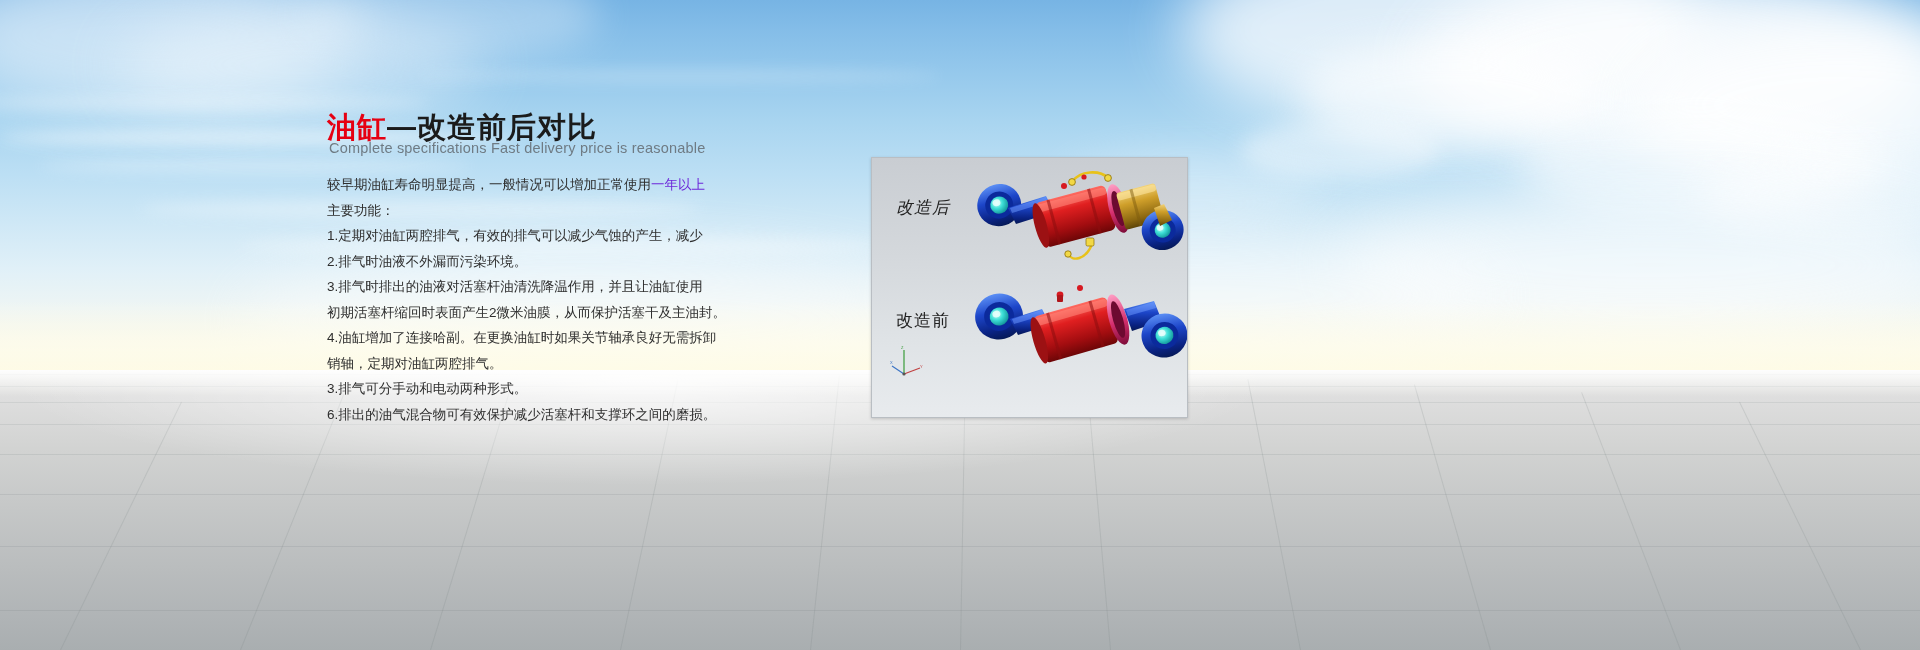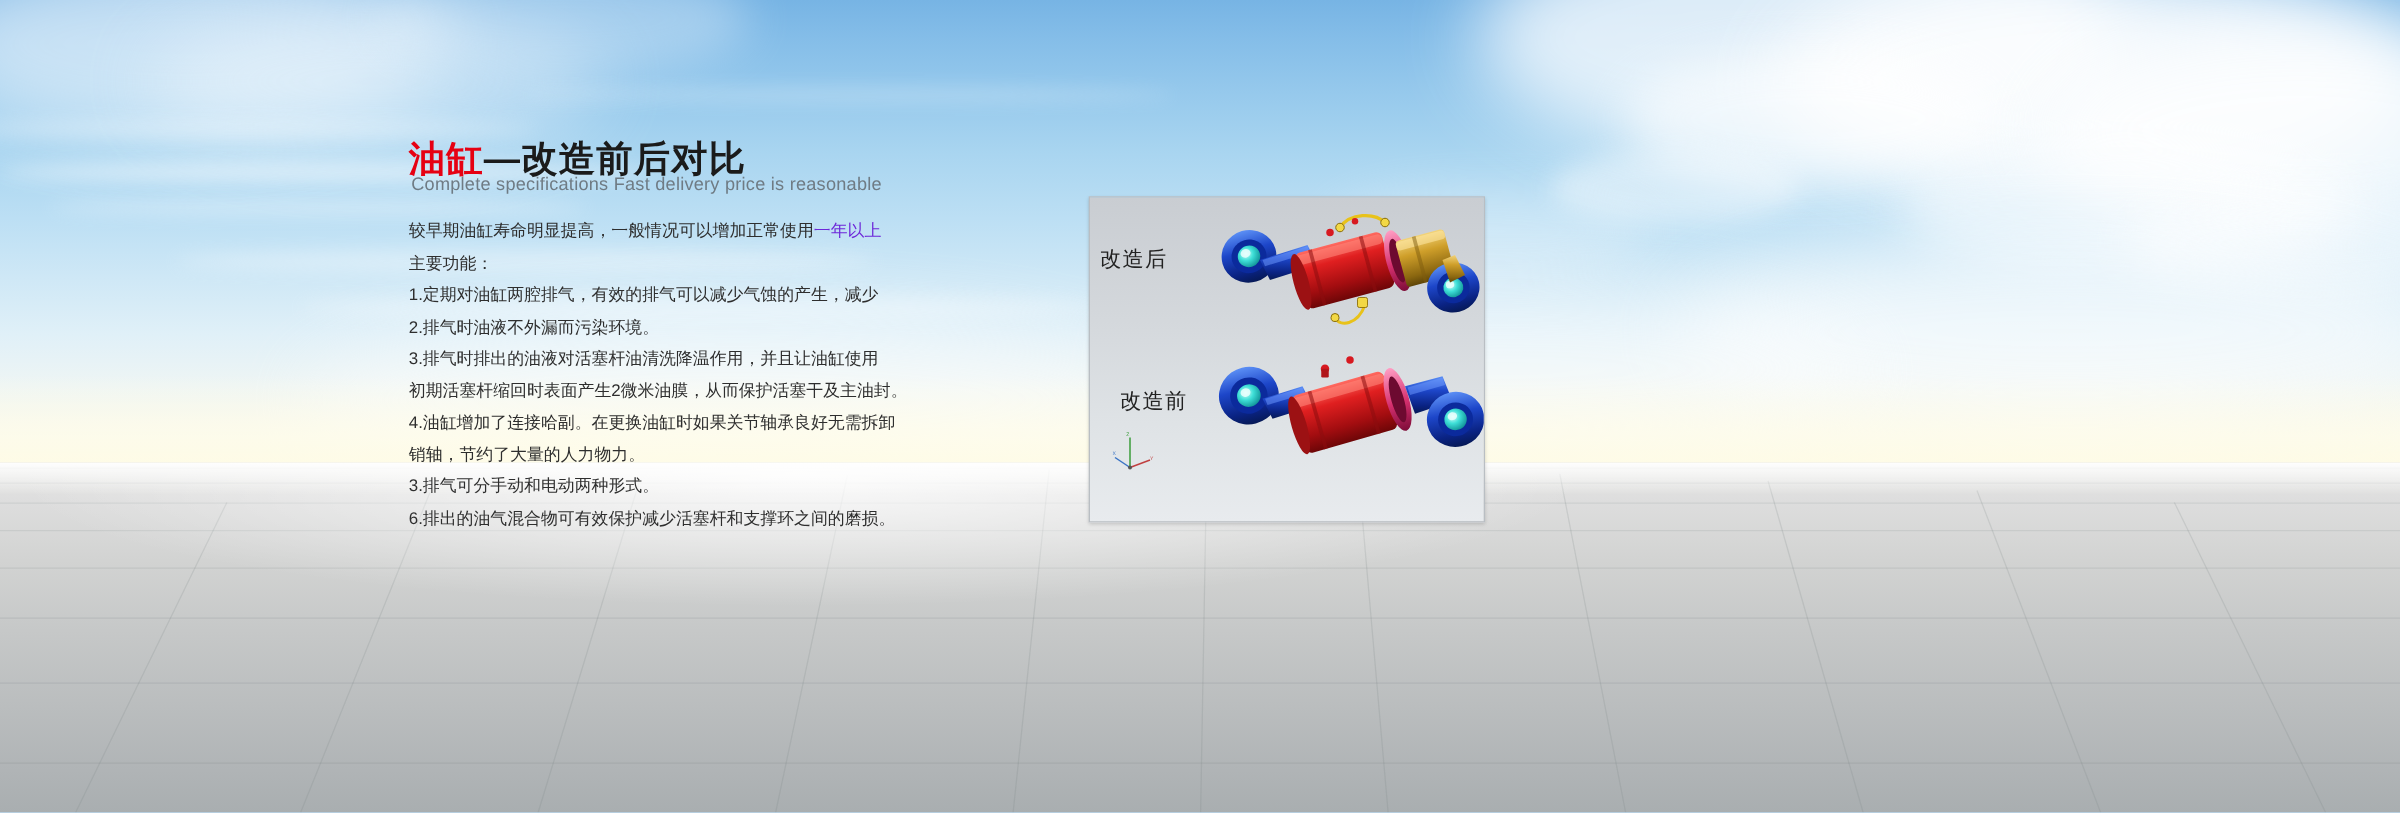--- a/index.html
+++ b/index.html
@@ -100,21 +100,21 @@
     position:absolute; left:871px; top:157px; width:317px; height:261px;
     background:linear-gradient(to bottom, #c9cdd2 0%, #d4d8dc 38%, #dfe3e6 70%, #e8ebee 100%);
     border:1px solid #b9bec3;
     box-shadow:0 1px 3px rgba(0,0,0,.18);
     overflow:hidden;
   }
   .panel-label {
     position:absolute; font-size:17px; color:#222; letter-spacing:1px;
     font-family:"Liberation Serif","DejaVu Serif",serif;
   }
-  .lbl-after  { left:8px; top:38px; }
+  .lbl-after  { left:24px; top:38px;font-style:italic; }
   .lbl-before { left:24px; top:151px; }
 
   .axis { position:absolute; left:18px; top:186px; width:36px; height:34px; }
 
   
   .cyl { position:absolute; }
   .cyl svg { display:block; }
 
   
   .nosel { user-select:none; }
@@ -181,21 +181,21 @@
     <div class="subtitle nosel">Complete specifications Fast delivery price is reasonable</div>
 
     <div class="body-text nosel" id="body-text">
         <div class="ln"><span>较早期油缸寿命明显提高，一般情况可以增加正常使用</span><span class="red">一年以上</span></div>
         <div class="ln"><span>主要功能：</span></div>
         <div class="ln"><span>1.定期对油缸两腔排气，有效的排气可以减少气蚀的产生，减少</span></div>
         <div class="ln"><span>2.排气时油液不外漏而污染环境。</span></div>
         <div class="ln"><span>3.排气时排出的油液对活塞杆油清洗降温作用，并且让油缸使用</span></div>
         <div class="ln"><span>初期活塞杆缩回时表面产生2微米油膜，从而保护活塞干及主油封。</span></div>
         <div class="ln"><span>4.油缸增加了连接哈副。在更换油缸时如果关节轴承良好无需拆卸</span></div>
-        <div class="ln"><span>销轴，节约了大量的人力物力。</span></div>
+        <div class="ln"><span>销轴，定期对油缸两腔排气。</span></div>
         <div class="ln"><span>3.排气可分手动和电动两种形式。</span></div>
         <div class="ln"><span>6.排出的油气混合物可有效保护减少活塞杆和支撑环之间的磨损。</span></div>
       </div>
 
     <div class="panel">
 
       <div class="panel-label lbl-after nosel">改造后</div>
       <div class="panel-label lbl-before nosel">改造前</div>
 
       <div class="axis">

